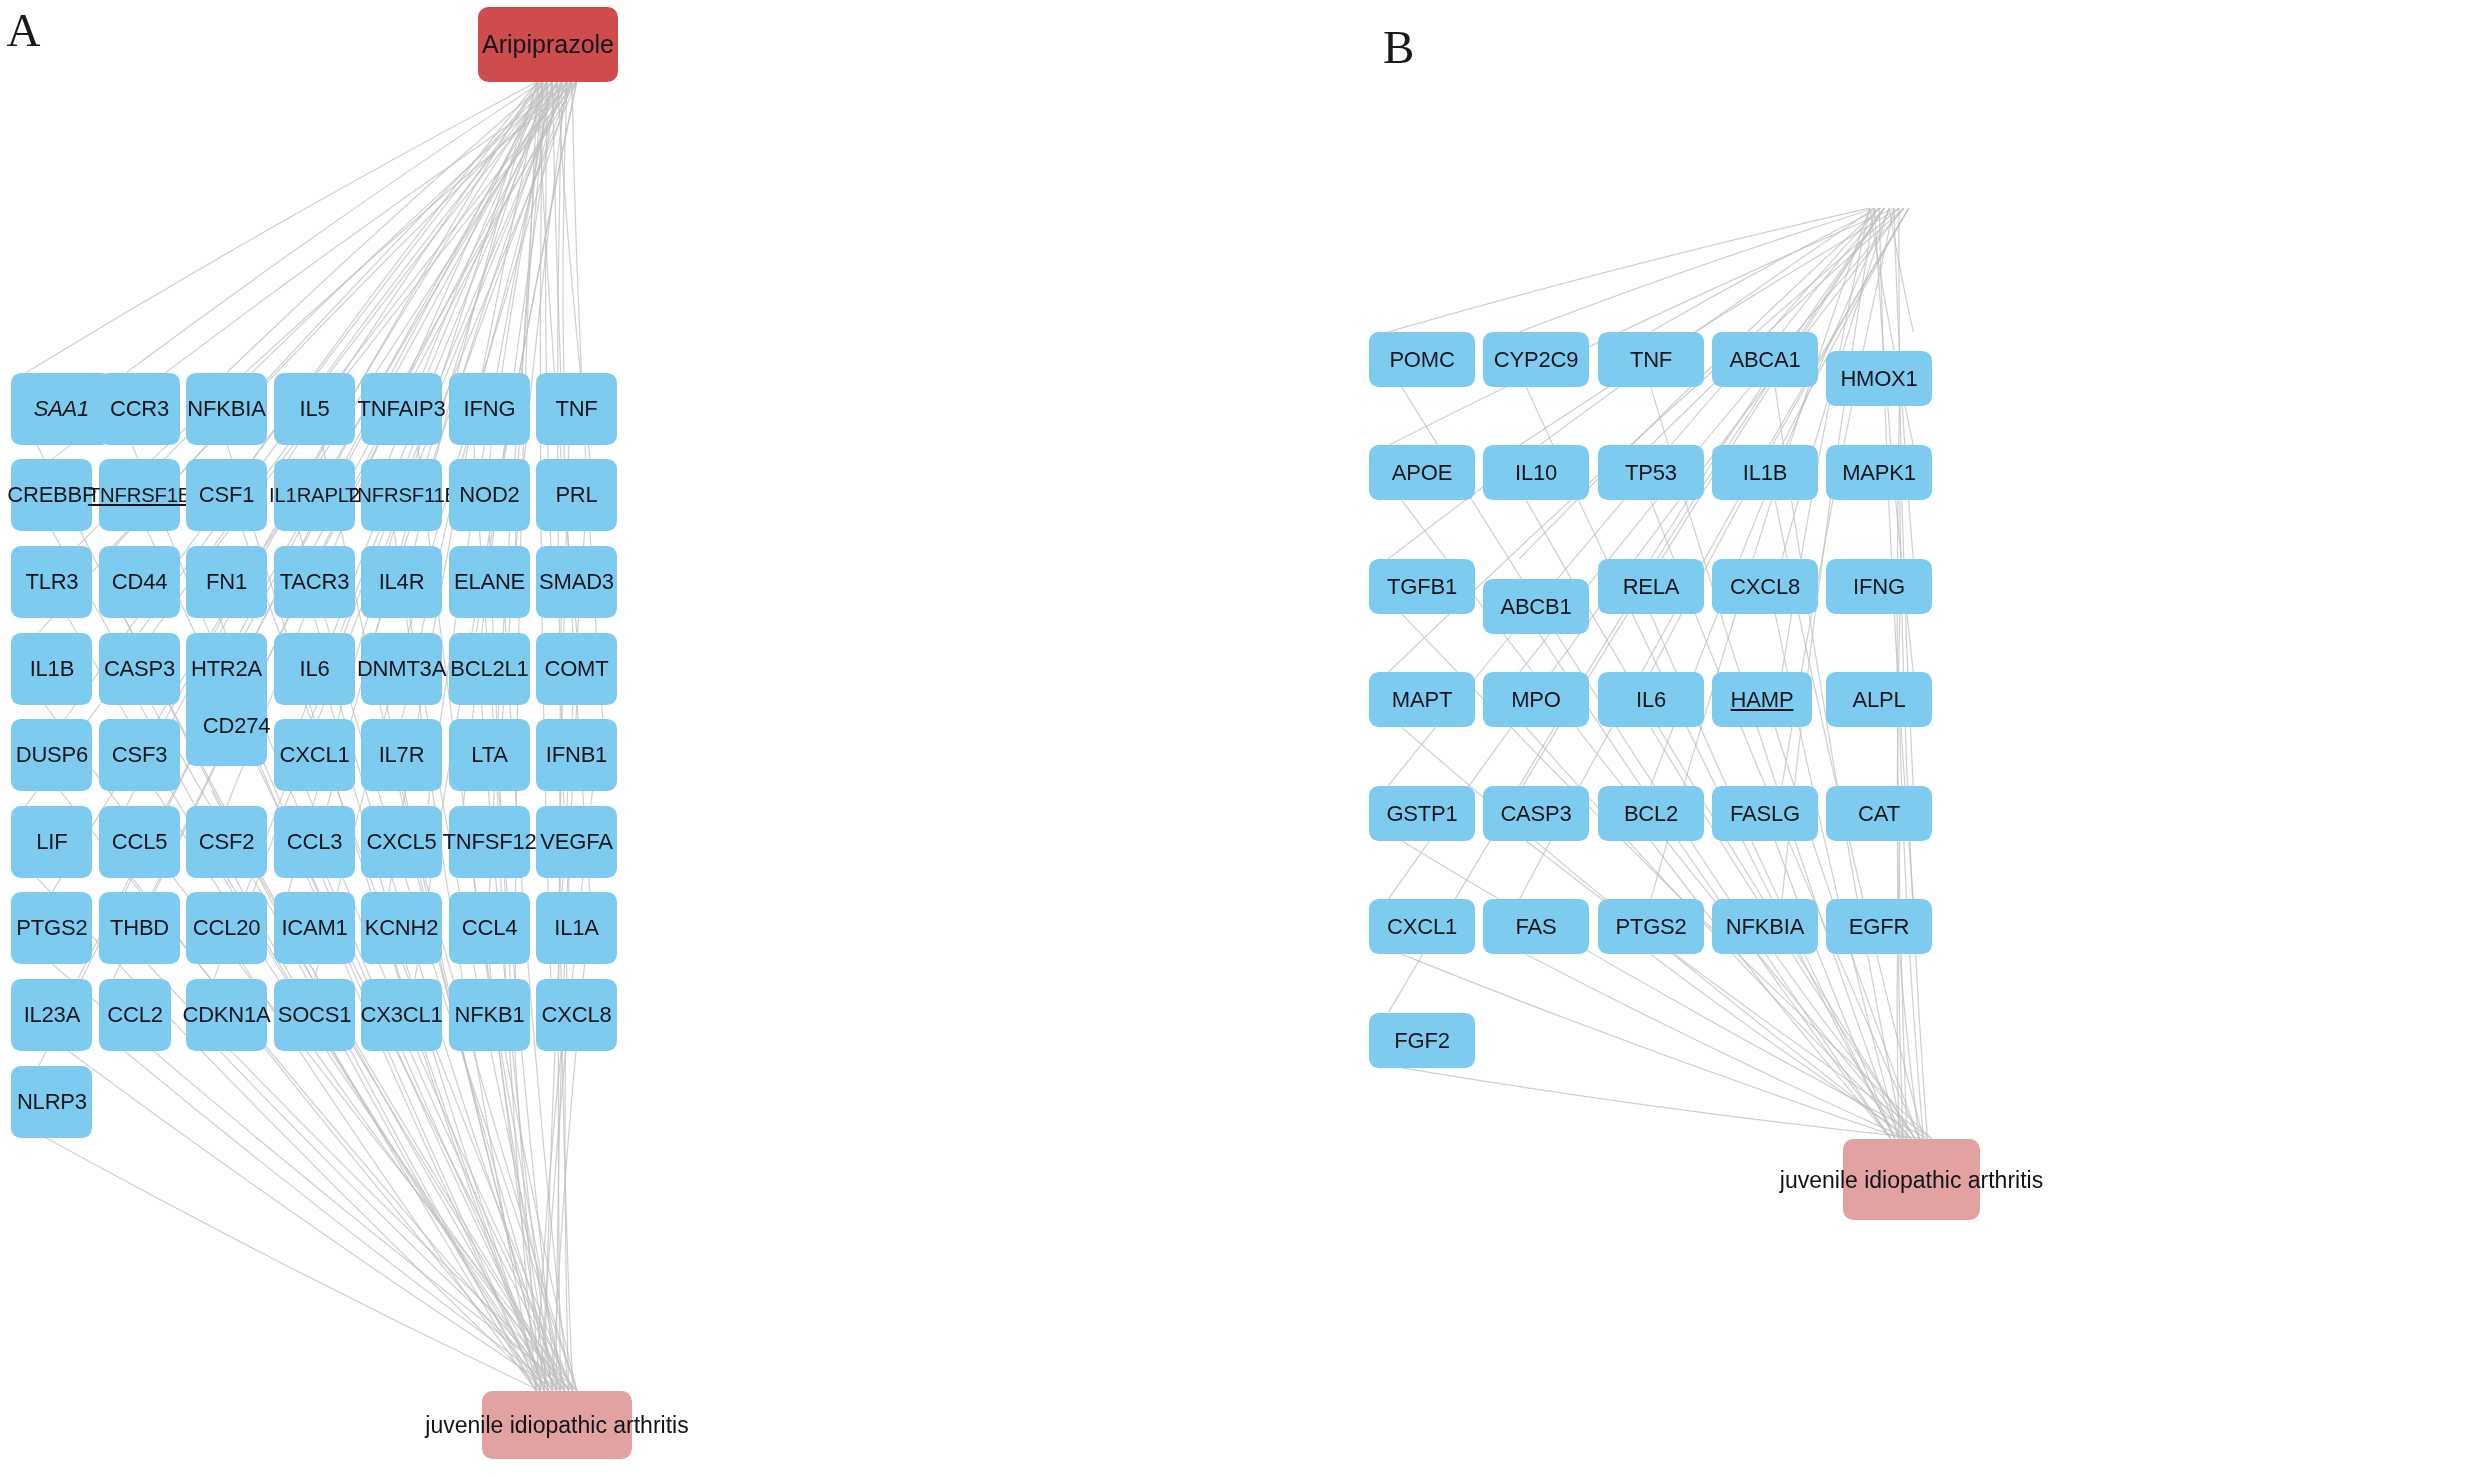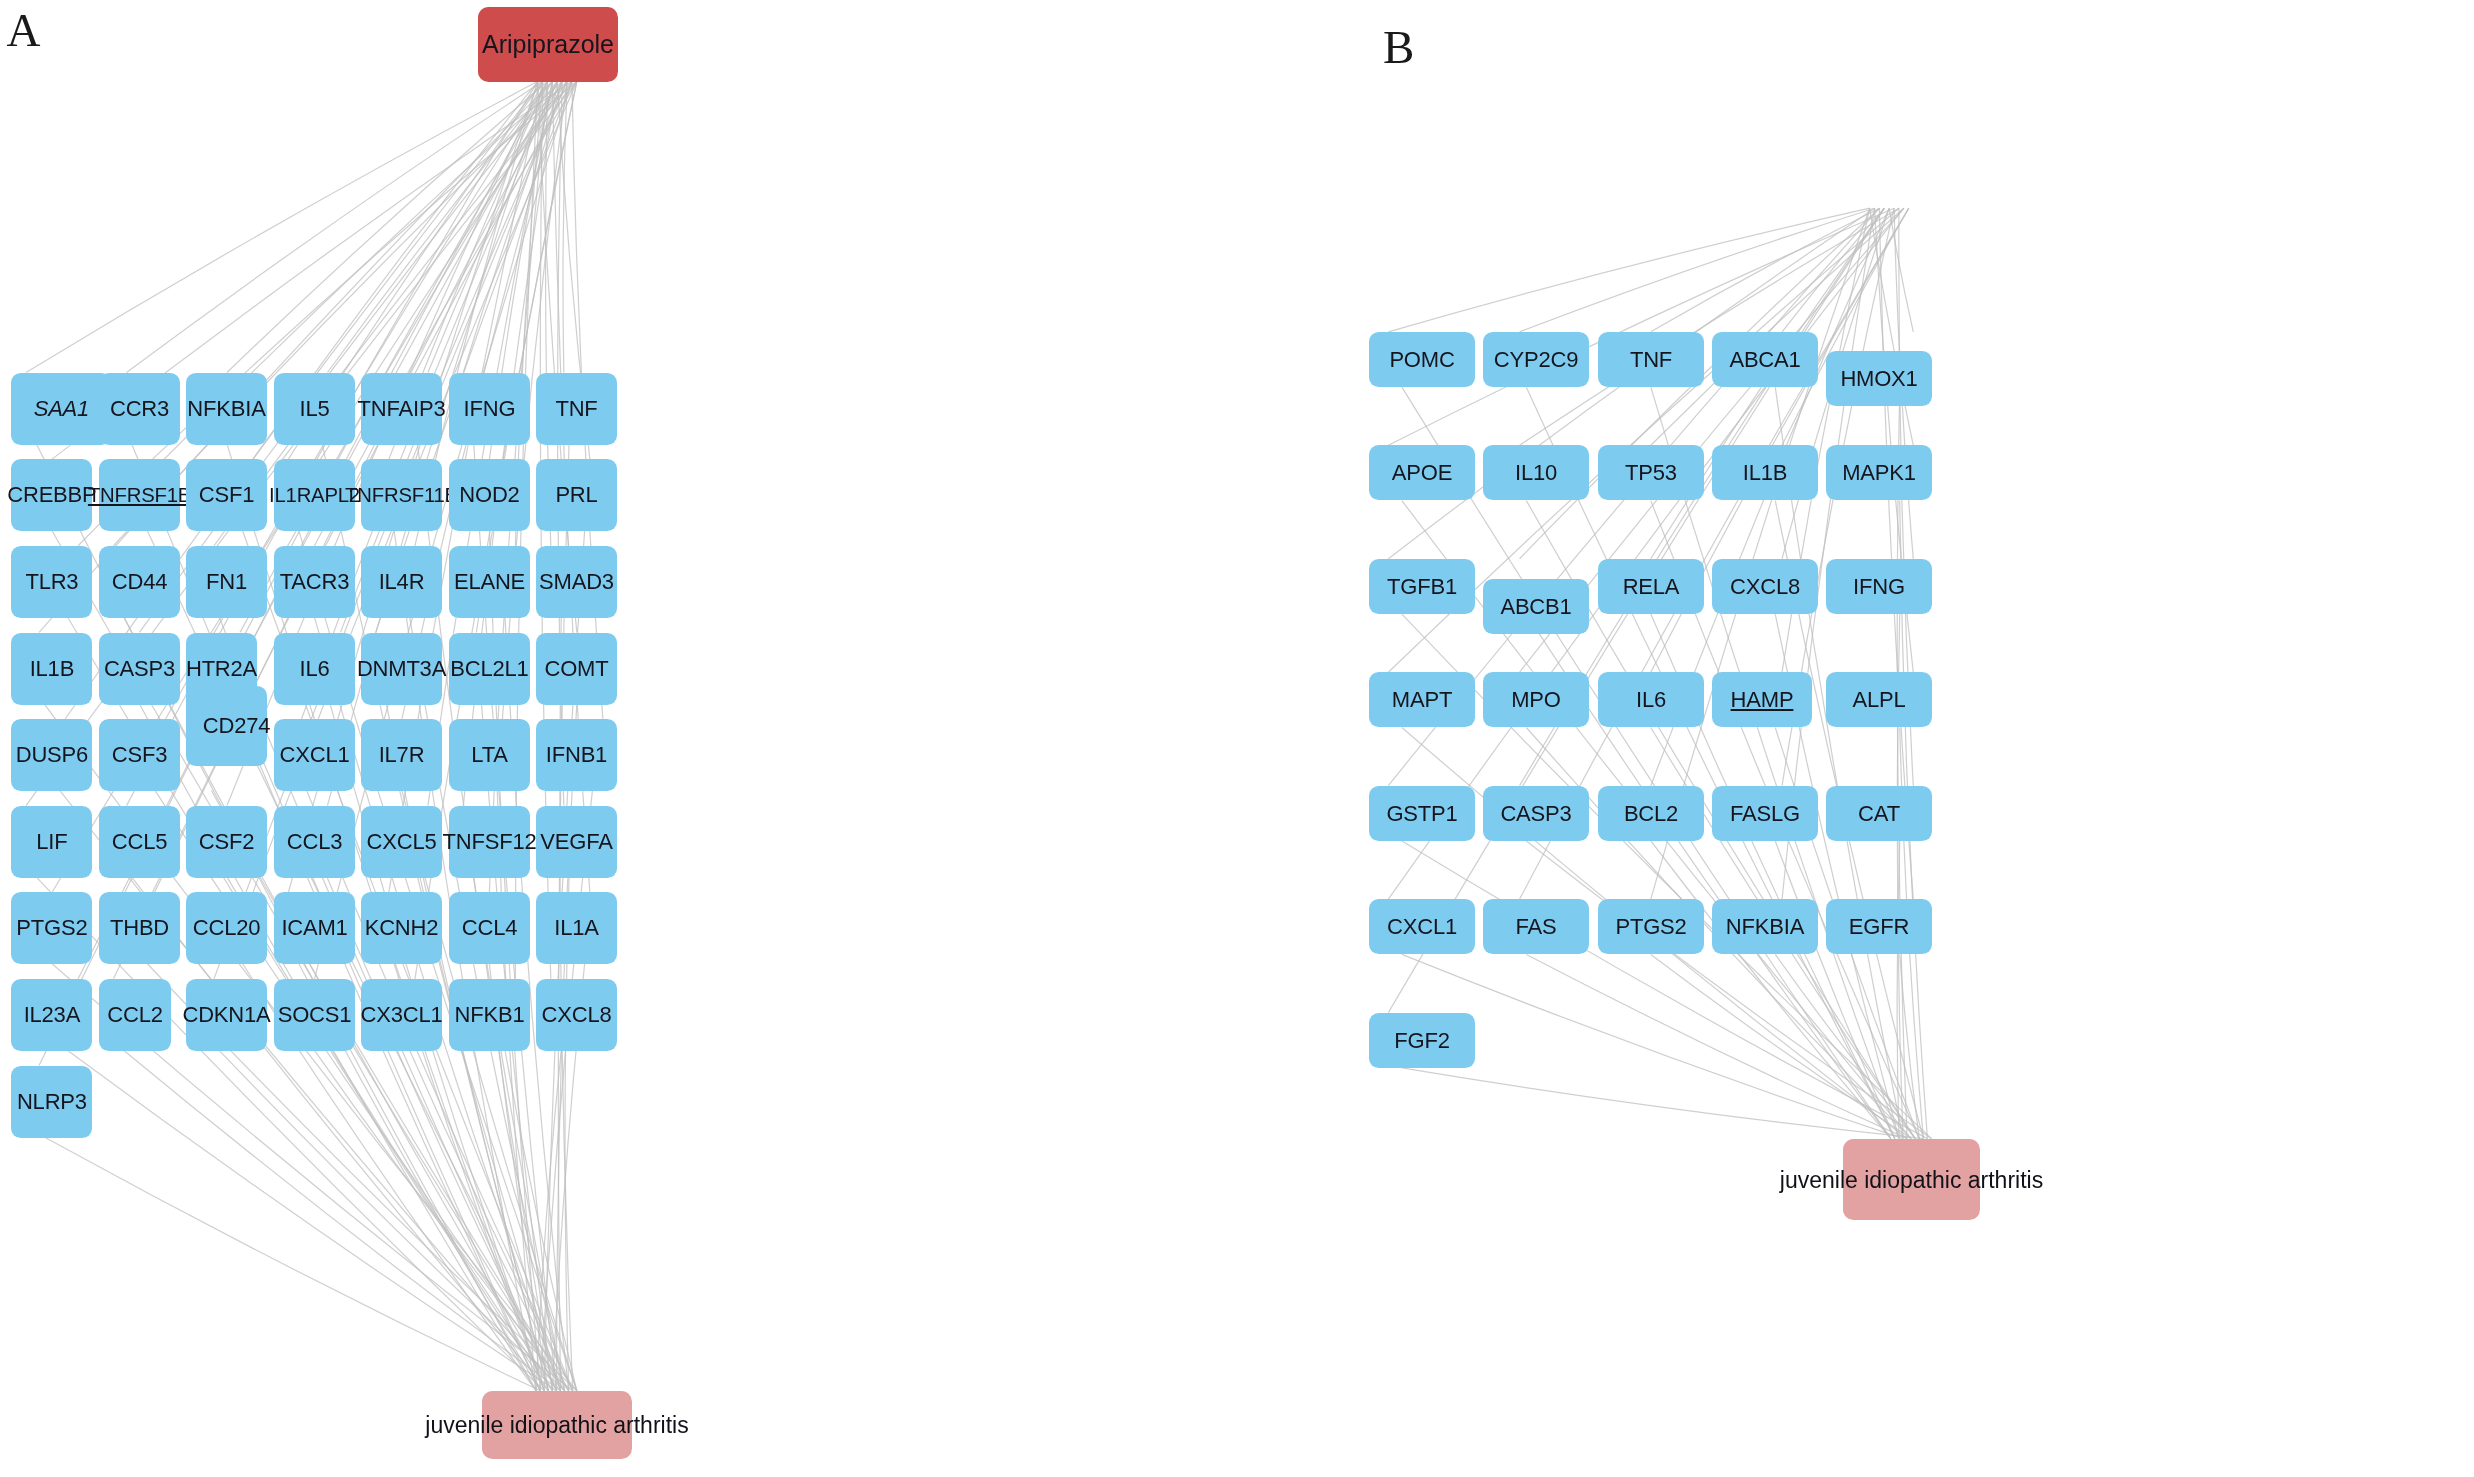--- a/index.html
+++ b/index.html
@@ -290,21 +290,21 @@
       <div class="node gene" style="left: 536px; top: 459px; width: 81px; height: 72px;">PRL</div>
       <div class="node gene" style="left: 11.4px; top: 546px; width: 81px; height: 72px;">TLR3</div>
       <div class="node gene" style="left: 99px; top: 546px; width: 81px; height: 72px;">CD44</div>
       <div class="node gene" style="left: 186px; top: 546px; width: 81px; height: 72px;">FN1</div>
       <div class="node gene" style="left: 274px; top: 546px; width: 81px; height: 72px;">TACR3</div>
       <div class="node gene" style="left: 361px; top: 546px; width: 81px; height: 72px;">IL4R</div>
       <div class="node gene" style="left: 449px; top: 546px; width: 81px; height: 72px;">ELANE</div>
       <div class="node gene" style="left: 536px; top: 546px; width: 81px; height: 72px;">SMAD3</div>
       <div class="node gene" style="left: 11.4px; top: 633px; width: 81px; height: 72px;">IL1B</div>
       <div class="node gene" style="left: 99px; top: 633px; width: 81px; height: 72px;">CASP3</div>
-      <div class="node gene" style="left: 186px; top: 633px; width: 71px; height: 72px;">HTR2A</div>
+      <div class="node gene" style="left: 186px; top: 633px; width: 81px; height: 72px;">HTR2A</div>
       <div class="node gene" style="left: 274px; top: 633px; width: 81px; height: 72px;">IL6</div>
       <div class="node gene" style="left: 361px; top: 633px; width: 81px; height: 72px;">DNMT3A</div>
       <div class="node gene" style="left: 449px; top: 633px; width: 81px; height: 72px;">BCL2L1</div>
       <div class="node gene" style="left: 536px; top: 633px; width: 81px; height: 72px;">COMT</div>
       <div class="node gene" style="left: 11.4px; top: 719px; width: 81px; height: 72px;">DUSP6</div>
       <div class="node gene" style="left: 99px; top: 719px; width: 81px; height: 72px;">CSF3</div>
       <div class="node gene" style="left: 186px; top: 686px; width: 81px; height: 80px; padding-left: 20px;">CD274</div>
       <div class="node gene" style="left: 274px; top: 719px; width: 81px; height: 72px;">CXCL1</div>
       <div class="node gene" style="left: 361px; top: 719px; width: 81px; height: 72px;">IL7R</div>
       <div class="node gene" style="left: 449px; top: 719px; width: 81px; height: 72px;">LTA</div>

